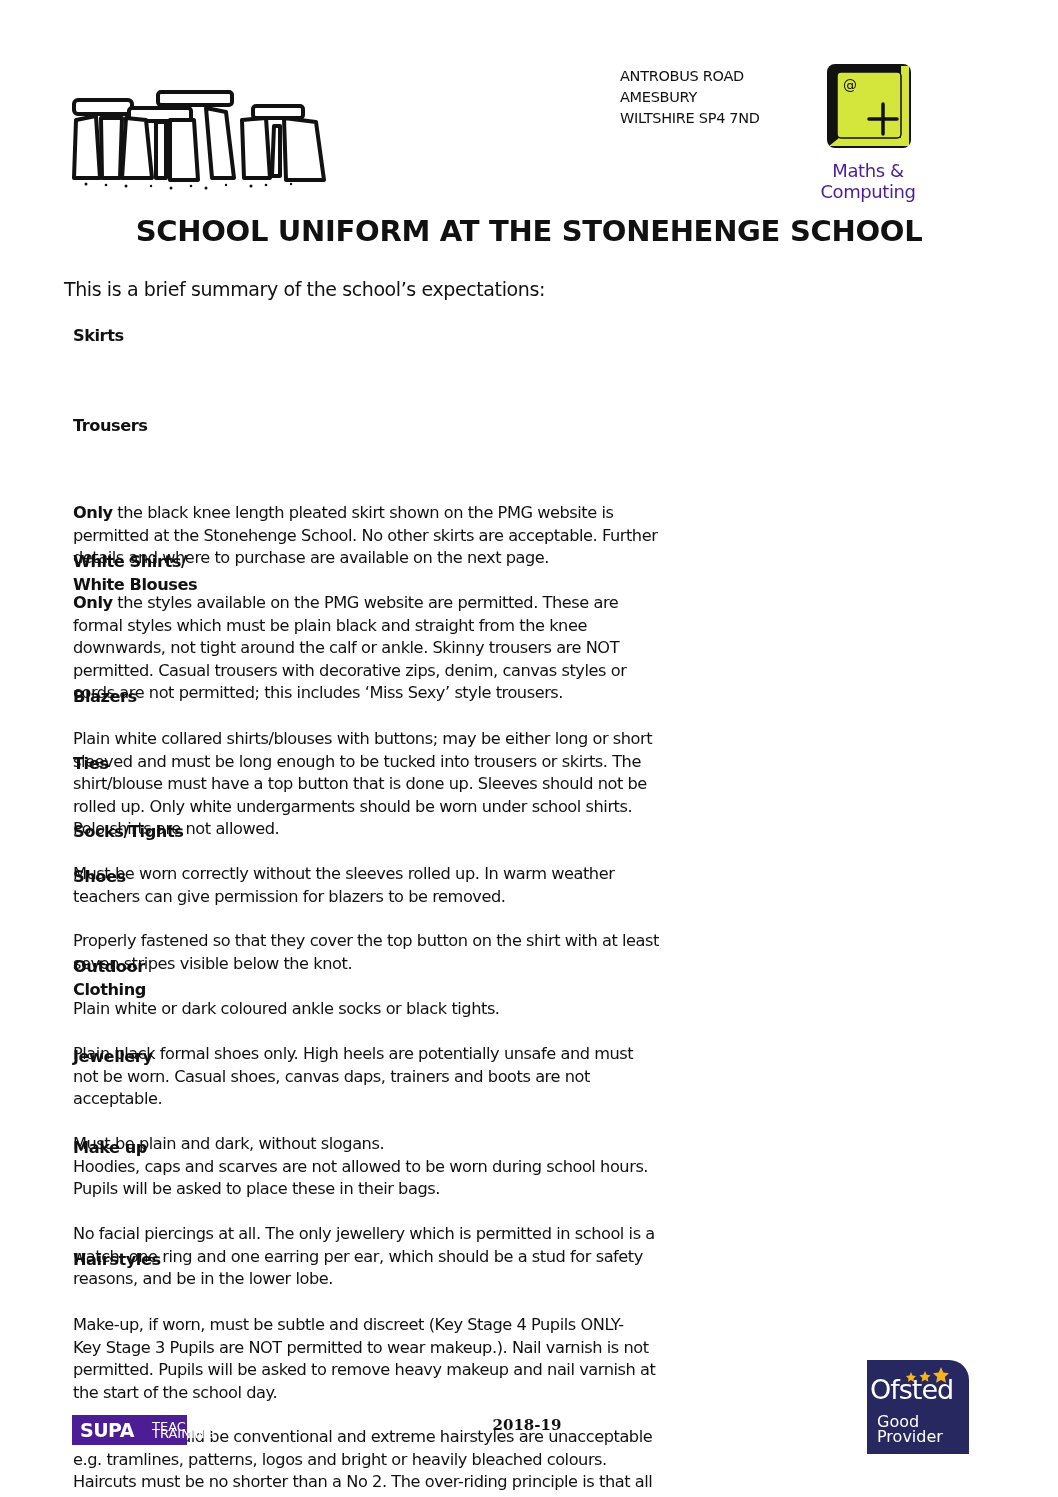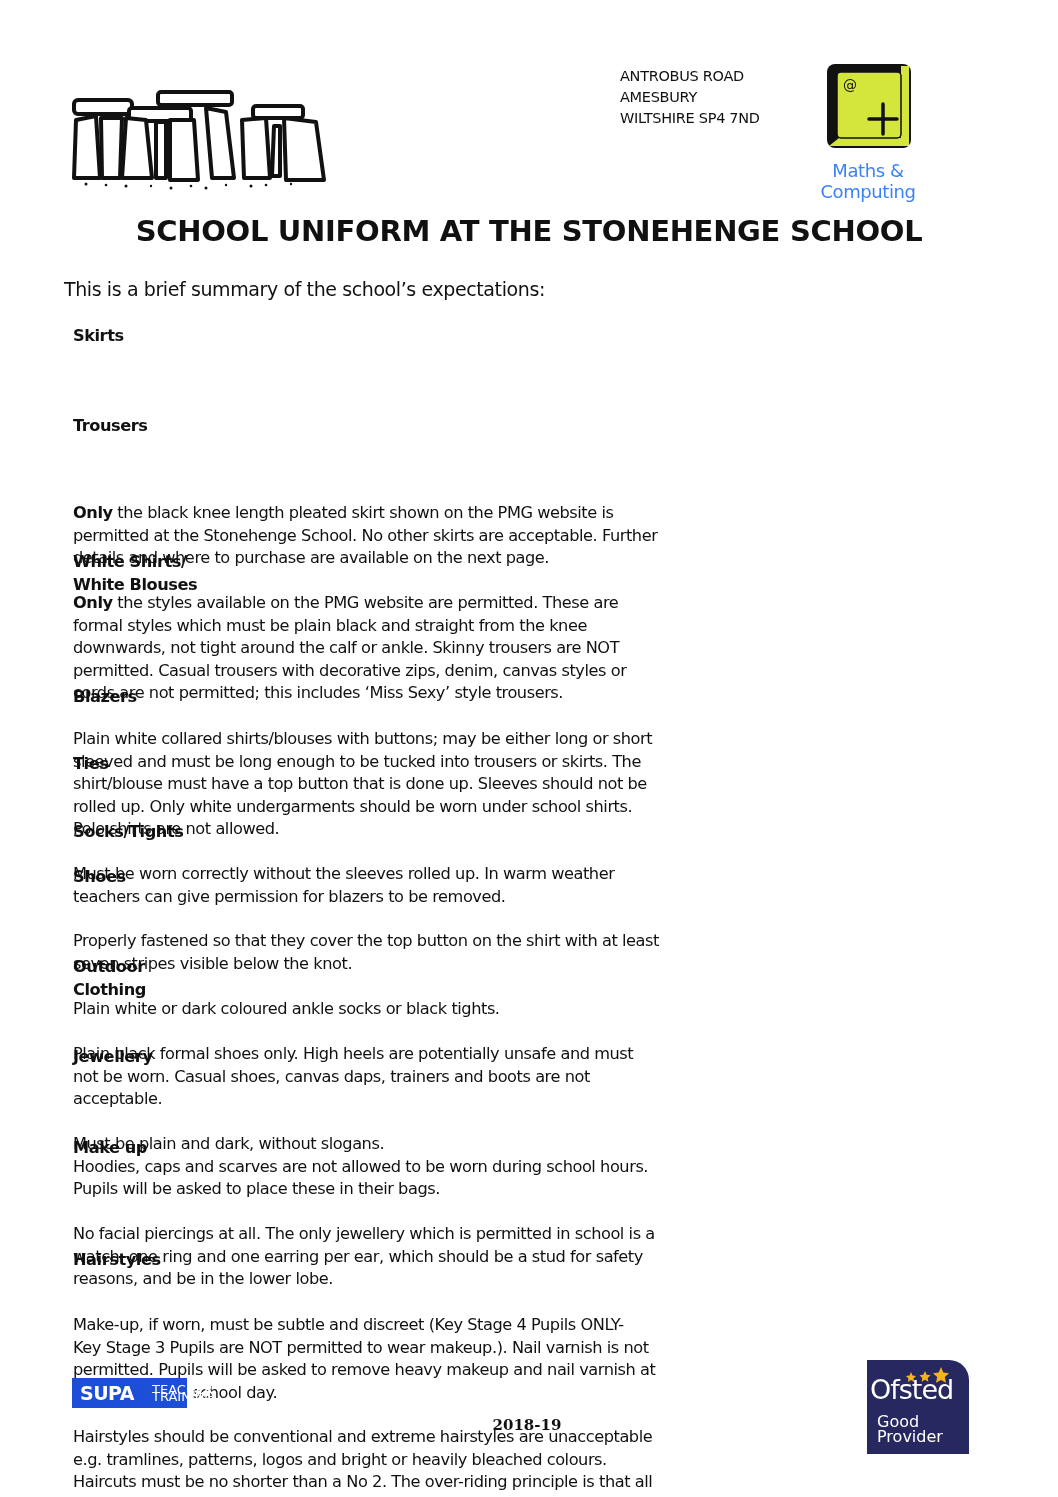--- a/index.html
+++ b/index.html
@@ -42,21 +42,21 @@
       width: 88px;
       height: 88px;
       margin-left: 5px;
     }
     .mc-label {
       font-size: 18px;
       line-height: 21px;
       text-align: center;
       letter-spacing: -0.4px;
       margin-top: 6px;
-      color: #3b82f6;
+      color: #4c1d95;
       margin-left: -4px;
     }
     .title {
       position: absolute;
       left: 0;
       width: 1058px;
       top: 214px;
       text-align: center;
       font-size: 29px;
       font-weight: bold;
@@ -94,24 +94,24 @@
       white-space: pre-line;
     }
     .rule-text {
       flex: 1;
       white-space: pre-line;
     }
     .rule-text b { font-weight: bold; }
     .supa {
       position: absolute;
       left: 72px;
-      top: 1378px;
+      top: 1415px;
       width: 115px;
       height: 30px;
-      background: #1d4ed8;
+      background: #4c1d95;
       color: #fff;
       display: flex;
       align-items: center;
       padding-left: 8px;
       box-sizing: border-box;
     }
     .supa-main {
       font-weight: bold;
       font-size: 19px;
       letter-spacing: -0.5px;

